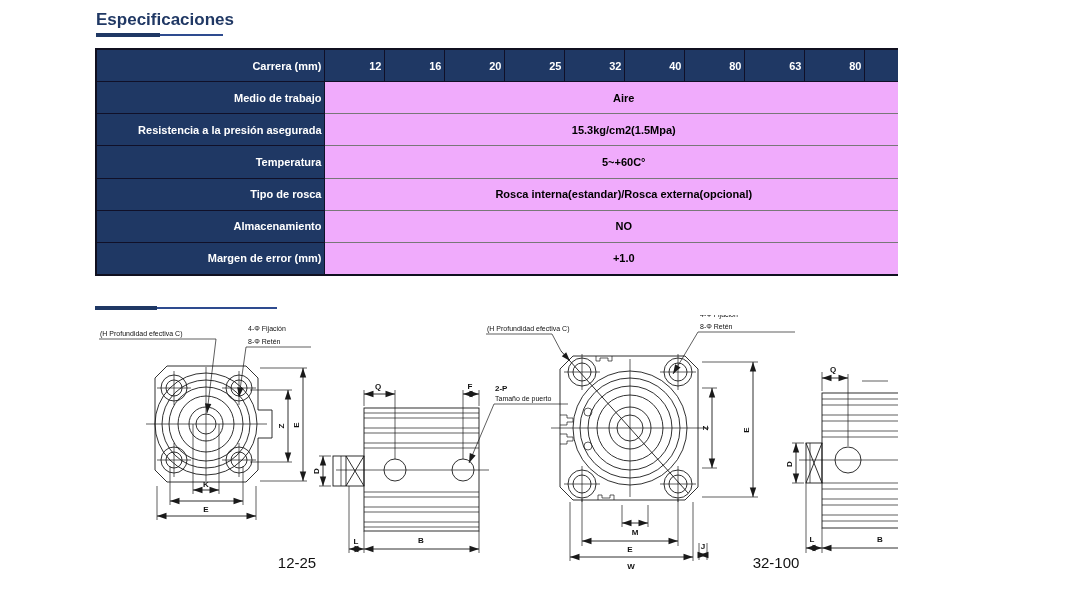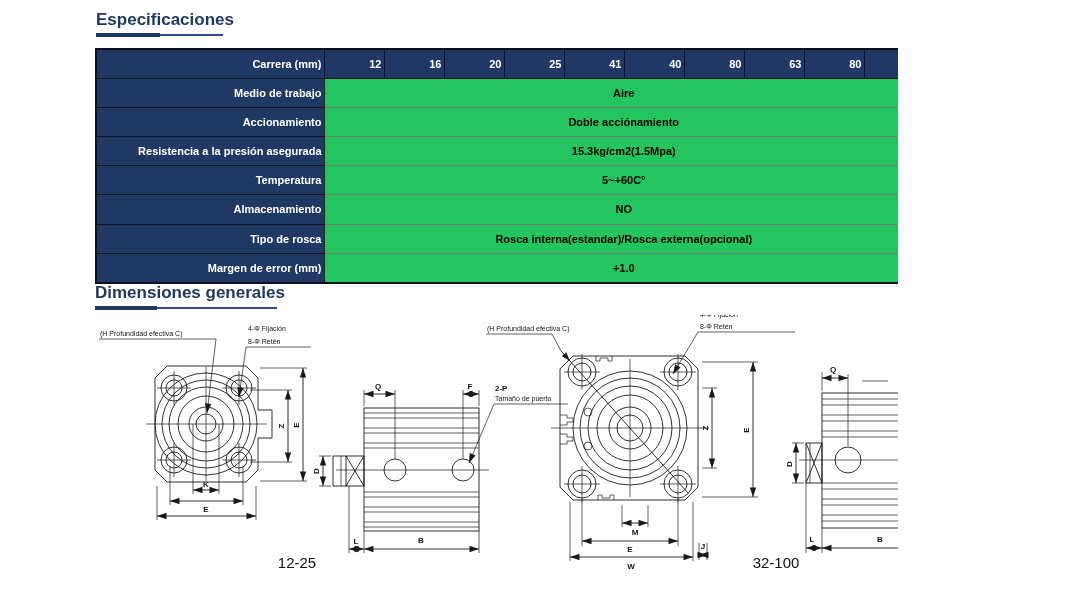--- a/index.html
+++ b/index.html
@@ -4,21 +4,21 @@
 <style>
   html,body{margin:0;padding:0;background:#fff;}
   #page{position:relative;width:898px;height:600px;background:#ffffff;overflow:hidden;
         font-family:"Liberation Sans",sans-serif;}
   .section-title{position:absolute;color:#203864;font-size:17px;font-weight:600;letter-spacing:0;}
   .title-rule{position:absolute;height:1.5px;background:#2e4b8f;}
   .title-rule .thick{position:absolute;left:0;top:-1.5px;height:4px;background:#1f3864;}
   #spec-table{border-collapse:collapse;position:absolute;left:95px;top:48px;width:828px;height:228px;
               table-layout:fixed;font:bold 11px/1.1 "Liberation Sans",sans-serif;border:2px solid #101020;}
   #spec-table th{background:#1f3864;color:#ffffff;border:1px solid #101028;padding:8px 2px;text-align:right;}
-  #spec-table td{background:#22c55e;color:#000000;text-align:center;padding:0 14px;
+  #spec-table td{background:#f0abfc;color:#000000;text-align:center;padding:0 14px;
                  border-top:1px solid #787878;border-bottom:1px solid #787878;
                  border-left:1px solid #2a2a2a;border-right:1px solid #2a2a2a;}
   svg .ln{stroke:#1a1a1a;stroke-width:0.9;fill:none;}
   svg .thin{stroke:#1a1a1a;stroke-width:0.7;fill:none;}
   svg .dim{stroke:#1a1a1a;stroke-width:0.9;fill:none;}
   svg text{fill:#111111;font-family:"Liberation Sans",sans-serif;}
   svg .note{font-size:7px;}
   svg .dimlbl{font-size:8px;font-weight:700;}
   svg .range{font-size:15px;}
 </style>
@@ -46,59 +46,54 @@
       <col style="width:60px;">
         <col style="width:60px;">
     </colgroup>
     <tbody id="spec-table-body">
         <tr>
           <th>Carrera (mm)</th>
           <th>12</th>
           <th>16</th>
           <th>20</th>
           <th>25</th>
-          <th>41</th>
+          <th>32</th>
           <th>40</th>
           <th>80</th>
           <th>63</th>
           <th>80</th>
           <th>100</th>
         </tr>
         <tr>
           <th>Medio de trabajo</th>
           <td colspan="10">Aire</td>
         </tr>
         <tr>
-          <th>Accionamiento</th>
-          <td colspan="10">Doble acciónamiento</td>
-        </tr>
-        <tr>
           <th>Resistencia a la presión asegurada</th>
           <td colspan="10">15.3kg/cm2(1.5Mpa)</td>
         </tr>
         <tr>
           <th>Temperatura</th>
           <td colspan="10">5~+60C°</td>
         </tr>
         <tr>
+          <th>Tipo de rosca</th>
+          <td colspan="10">Rosca interna(estandar)/Rosca externa(opcional)</td>
+        </tr>
+        <tr>
           <th>Almacenamiento</th>
           <td colspan="10">NO</td>
         </tr>
         <tr>
-          <th>Tipo de rosca</th>
-          <td colspan="10">Rosca interna(estandar)/Rosca externa(opcional)</td>
-        </tr>
-        <tr>
           <th>Margen de error (mm)</th>
           <td colspan="10">+1.0</td>
         </tr>
       </tbody>
   </table>
 
-  <div class="section-title" style="left:95px;top:283px;">Dimensiones generales</div>
   <div class="title-rule" style="left:95px;top:307px;width:182px;">
     <span class="thick" style="width:62px;"></span>
   </div>
 
   <svg width="1078" height="285" viewBox="0 315 1078 285" style="position:absolute;left:0;top:315px;">
     <defs>
       <marker id="mE" markerUnits="userSpaceOnUse" markerWidth="11" markerHeight="8" refX="10" refY="4" orient="auto">
         <path d="M0.5,0.8 L10,4 L0.5,7.2 Z" fill="#1a1a1a"></path>
       </marker>
       <marker id="mS" markerUnits="userSpaceOnUse" markerWidth="11" markerHeight="8" refX="1" refY="4" orient="auto">

